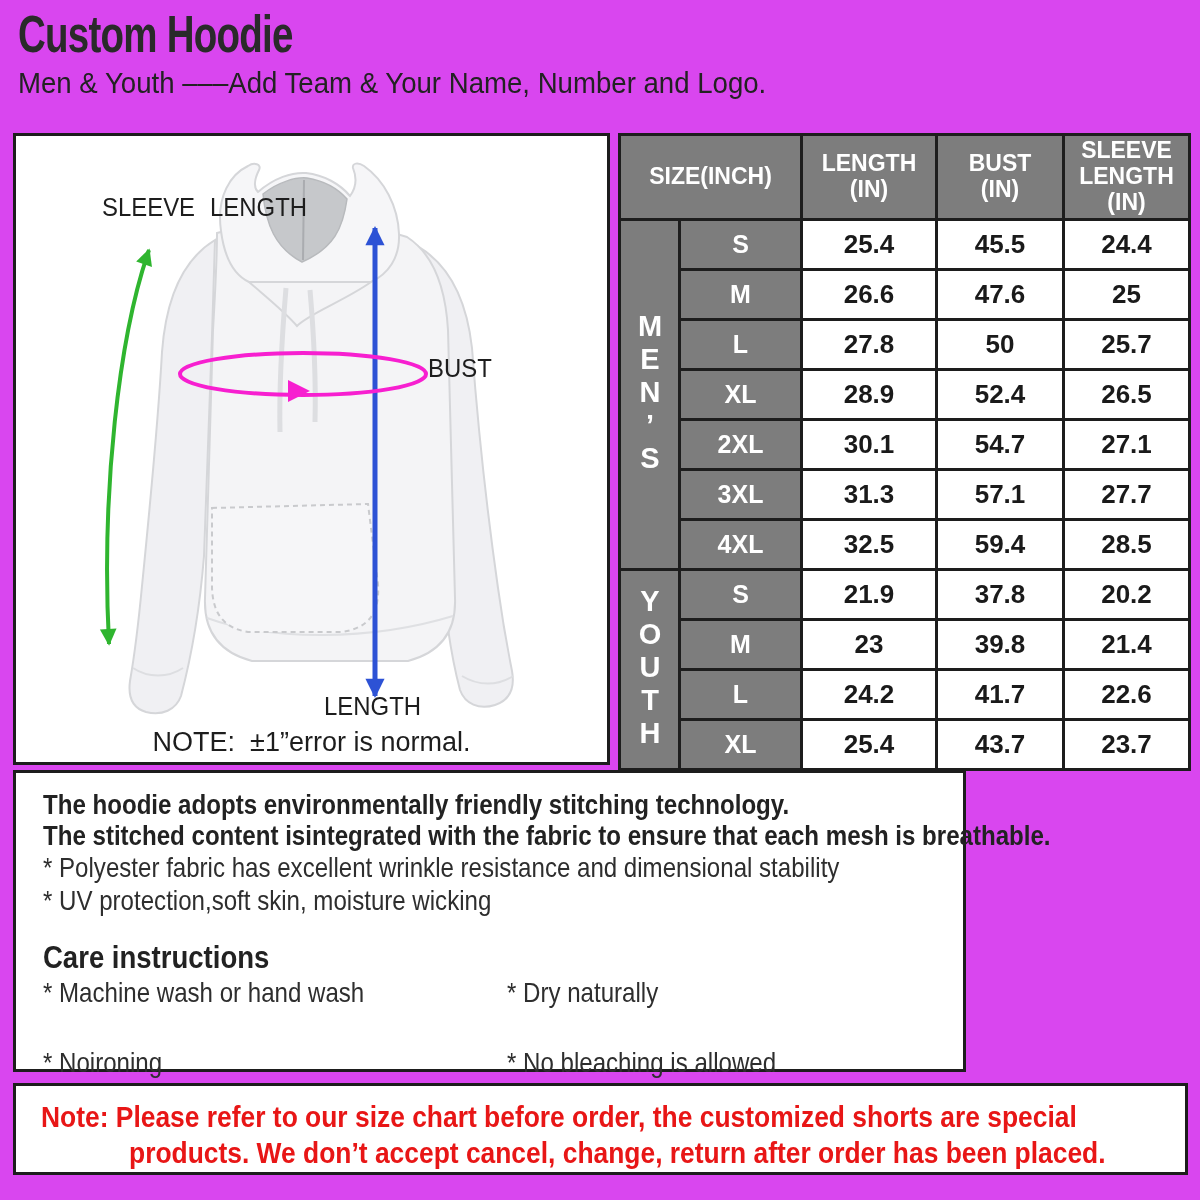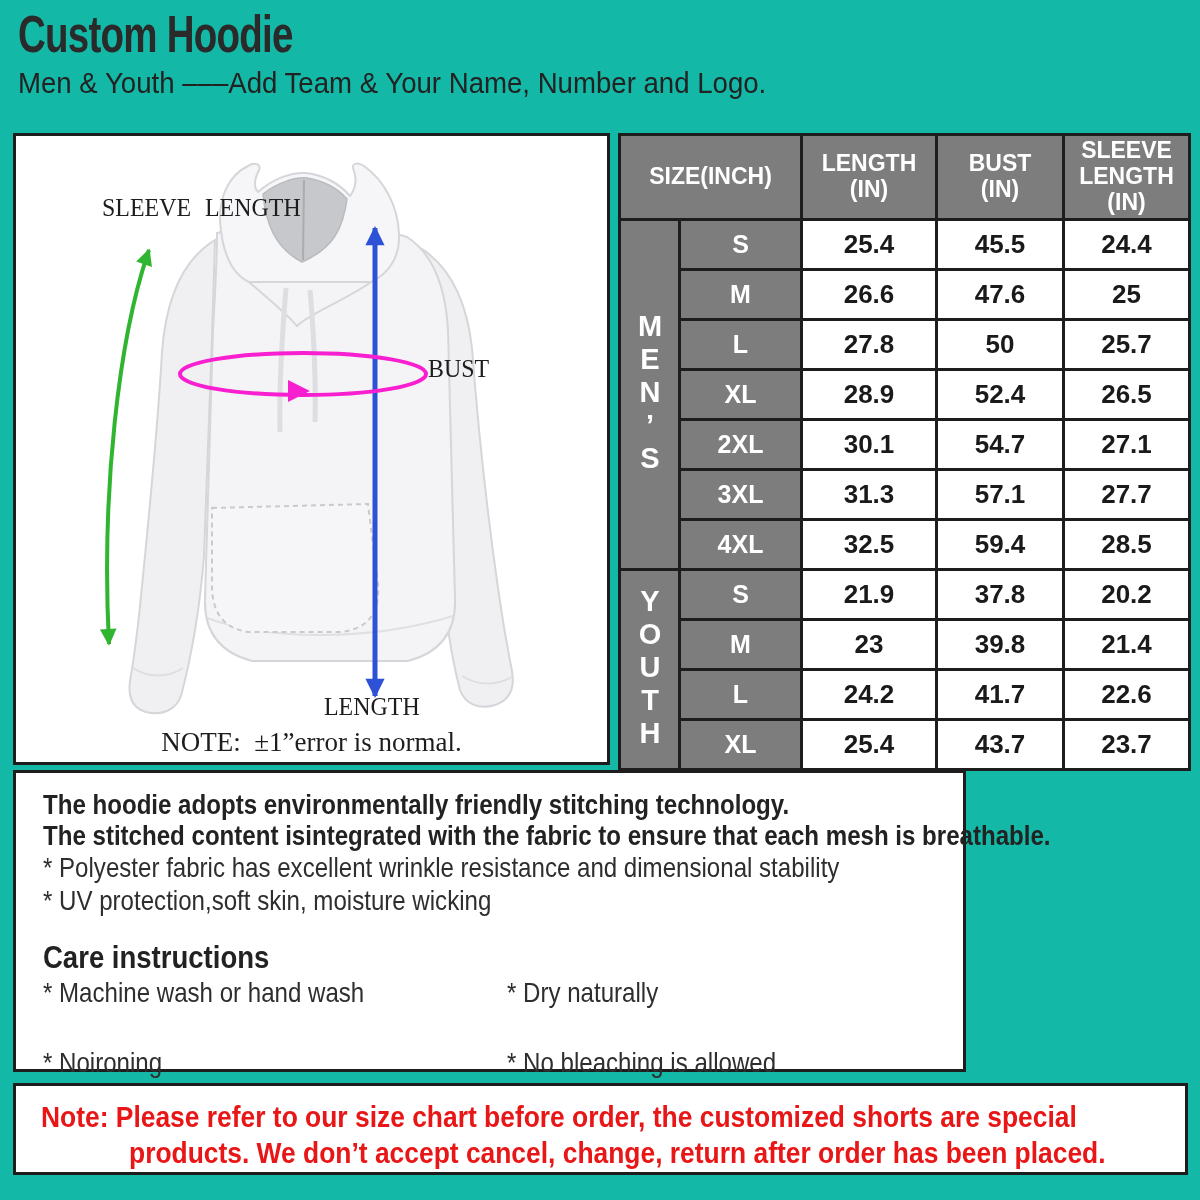--- a/index.html
+++ b/index.html
@@ -1,33 +1,33 @@
 <!DOCTYPE html>
 <html><head>
 <meta charset="utf-8">
 <style>
   * { margin:0; padding:0; box-sizing:border-box; }
   html,body { background:#ffffff; }
   .canvas {
-    position:relative; width:1200px; height:1200px; background:#14b8a6;
+    position:relative; width:1200px; height:1200px; background:#d946ef;
     font-family:"Liberation Sans", sans-serif; color:#1c1c1c; overflow:hidden;
   }
   
   .cx { display:inline-block; transform:scaleX(.86); transform-origin:0 50%; white-space:pre; }
   .cx92 { display:inline-block; transform:scaleX(.92); transform-origin:0 50%; white-space:pre; }
 
   
   .title { position:absolute; left:18px; top:4px; font-size:52px; font-weight:bold;
            letter-spacing:-1px; transform:scaleX(.74); transform-origin:0 0; white-space:nowrap; color:#2a2a2a; }
   .subtitle { position:absolute; left:18px; top:66px; font-size:30px; color:#222;
               transform:scaleX(.92); transform-origin:0 0; white-space:nowrap; }
 
   
   .panel { position:absolute; border:3px solid #1d1d1d; background:#fff; }
-  .p-diagram { left:13px; top:133px; width:597px; height:632px;font-family:Liberation Serif, serif; }
+  .p-diagram { left:13px; top:133px; width:597px; height:632px; }
   .p-desc    { left:13px; top:770px; width:953px; height:302px; }
   .p-note    { left:13px; top:1083px; width:1175px; height:92px; }
 
   .p-diagram svg { position:absolute; left:0; top:0; }
   .lbl { position:absolute; font-size:26px; color:#1d1d1d; line-height:1.12; }
   .lbl-sleeve { left:86px; top:57px; }
   .lbl-bust   { left:412px; top:218px; }
   .lbl-length { left:308px; top:556px; }
   .lbl-note   { left:0; top:591px; width:100%; text-align:center; font-size:27px; white-space:pre; }
 

